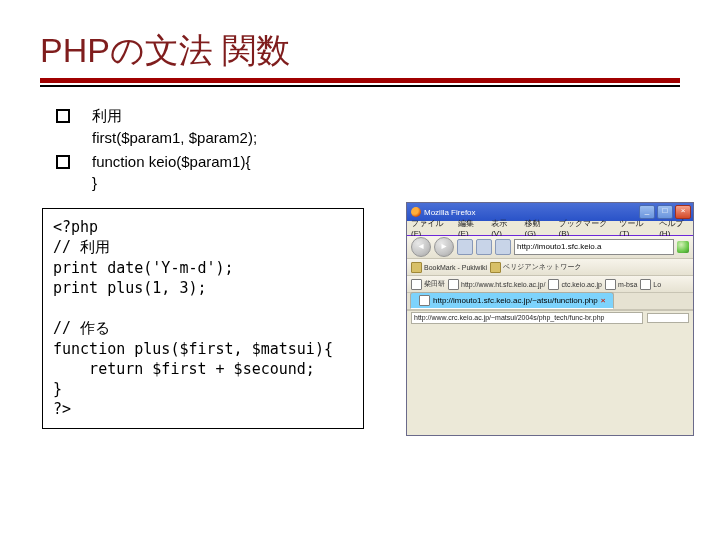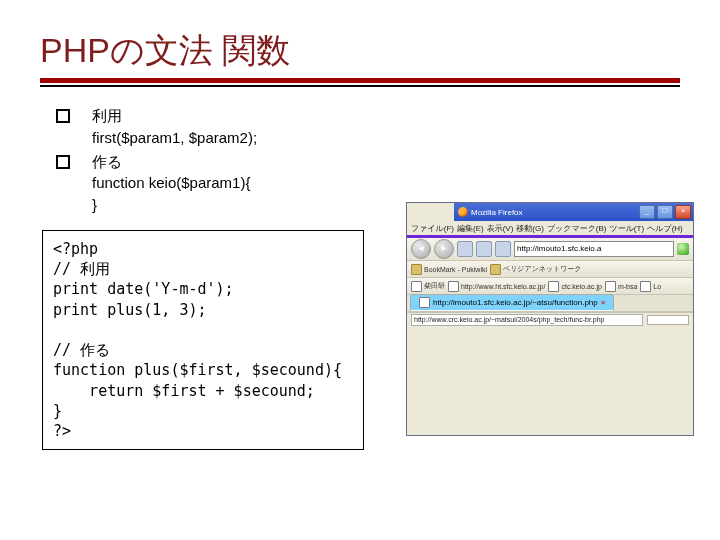--- a/index.html
+++ b/index.html
@@ -78,21 +78,20 @@
     flex-direction: column;
   }
   .titlebar {
     height: 18px;
     background: linear-gradient(#4a6fd6, #2952c8);
     color: #fff;
     display: flex;
     align-items: center;
     padding: 0 2px 0 4px;
     font-size: 8px;
-    margin-left: 47px;
   }
   .titlebar .ff-icon {
     width: 10px;
     height: 10px;
     background: radial-gradient(circle at 35% 35%, #ffae3a 40%, #d4560a 70%, #3a4aa8 90%);
     border-radius: 50%;
     margin-right: 3px;
   }
   .titlebar .spacer { flex: 1; }
   .winbtn {
@@ -109,24 +108,24 @@
   }
   .winbtn.min, .winbtn.max {
     background: linear-gradient(#9dbef0, #6a95dd);
     border: 1px solid #4a6ab0;
   }
   .menubar {
     height: 14px;
     background: #ece9d8;
     display: flex;
     align-items: center;
-    gap: 3px;
+    gap: 11px;
     padding: 0 4px;
     font-size: 8px;
-    border-bottom: 3px solid #6d28d9;
+    border-bottom: 1px solid #6d28d9;
     color: #222;
   }
   .toolbar {
     height: 22px;
     background: linear-gradient(#f7f4eb, #e6e2d2);
     display: flex;
     align-items: center;
     padding: 0 4px;
     gap: 3px;
     border-bottom: 1px solid #c8c4b4;
@@ -283,34 +282,33 @@
     <div class="bullet-row">
       <div class="bullet-marker"></div>
       <div class="bullet-body">
         <div>利用</div>
         <div>first($param1, $param2);</div>
       </div>
     </div>
     <div class="bullet-row">
       <div class="bullet-marker"></div>
       <div class="bullet-body">
-        <div>作る</div>
         <div>function keio($param1){</div>
         <div>}</div>
       </div>
     </div>
   </div>
 
   <div class="codebox"><span>&lt;?php</span>
 <span>// 利用</span>
 <span>print date('Y-m-d');</span>
 <span>print plus(1, 3);</span>
 <span></span>
 <span>// 作る</span>
-<span>function plus($first, $secound){</span>
+<span>function plus($first, $matsui){</span>
 <span>    return $first + $secound;</span>
 <span>}</span>
 <span>?&gt;</span></div>
 </div>
 
 <div class="browser">
   <div class="titlebar">
     <div class="ff-icon"></div>
     <span>Mozilla Firefox</span>
     <div class="spacer"></div>

